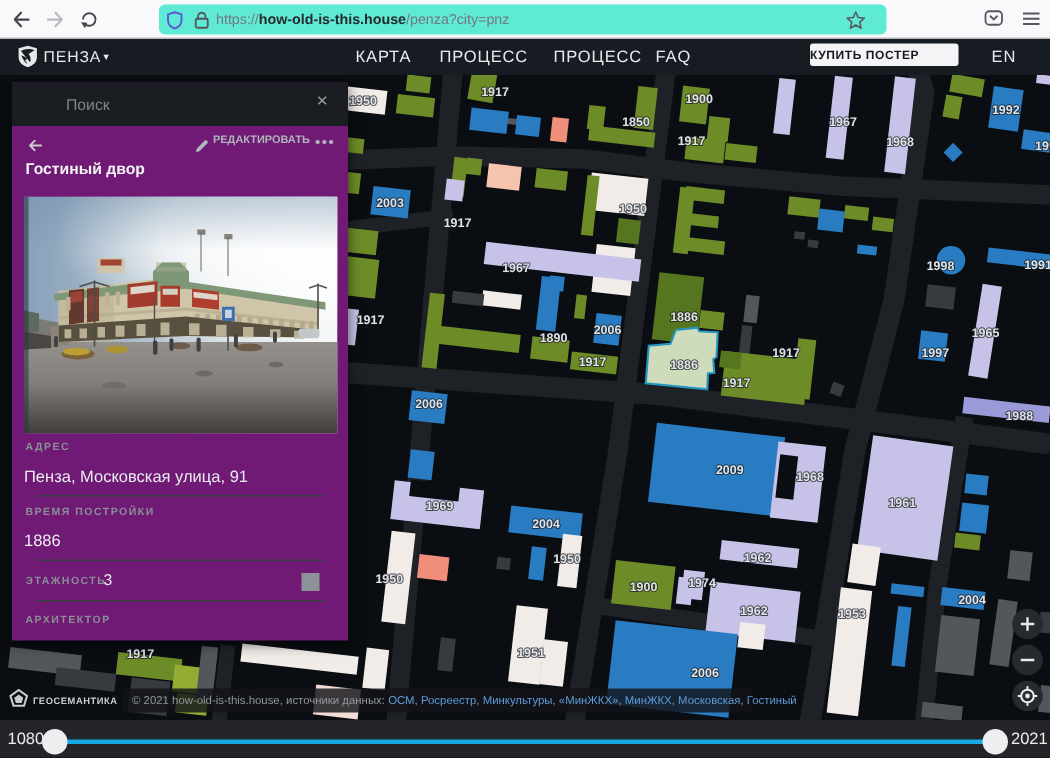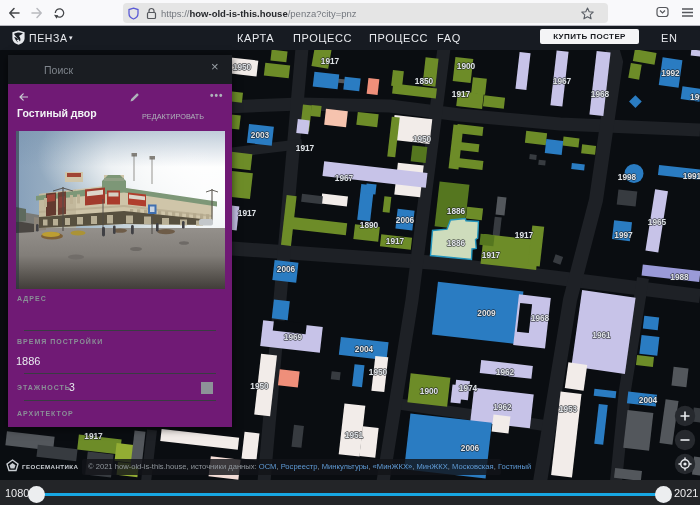--- a/index.html
+++ b/index.html
@@ -1,26 +1,26 @@
 <!DOCTYPE html>
 <html><head><meta charset="utf-8">
 <style>
 *{margin:0;padding:0;box-sizing:border-box}
 html,body{width:700px;height:505px;overflow:hidden;font-family:"Liberation Sans",sans-serif;background:#0a0d11}
 .abs{position:absolute}
 
 #chrome{position:absolute;left:0;top:0;width:700px;height:26px;background:#f9f9fb;border-bottom:1px solid #b6b6be}
-#urlbar{position:absolute;left:123px;top:3px;width:485px;height:20px;background:#e5e5e5;border-radius:4px}
+#urlbar{position:absolute;left:106px;top:3px;width:485px;height:20px;background:#5eead4;border-radius:4px}
 #urltext{position:absolute;left:38px;top:4.5px;font-size:9.5px;color:#73777e;white-space:nowrap}
 #urltext b{color:#26282c;font-weight:600}
 
 #navbar{position:absolute;left:0;top:26px;width:700px;height:24px;background:#171b22;color:#e8eaee}
 .nvi{position:absolute;top:5.5px;font-size:11px;font-weight:normal;letter-spacing:0.6px;white-space:nowrap}
 #buybtn{position:absolute;left:540px;top:3px;width:99px;height:15px;background:#f4f4f6;color:#15171c;
- border-radius:2px;font-size:8px;font-weight:bold;text-align:center;line-height:15px;letter-spacing:0.4px}
+ border-radius:2px;font-size:8px;font-weight:bold;line-height:15px;letter-spacing:0.4px}
 
 #panel{position:absolute;left:8px;top:55px;width:224px;height:372px;background:#701a75;box-shadow:0 2px 8px rgba(0,0,0,.6)}
 #searchrow{position:absolute;left:0;top:0;width:224px;height:29px;background:#1a1d22}
 .glabel{color:#8a9097;font-size:7px;font-weight:bold;letter-spacing:1px}
 .divider{position:absolute;left:16px;width:192px;height:1px;background:#393c42}
 
 #sliderbar{position:absolute;left:0;top:480px;width:700px;height:25px;background:#232528}
 
 #attr{position:absolute;left:82px;top:459px;width:419px;height:16px;background:rgba(18,20,24,0.82);
  border-radius:2px;font-size:7.6px;color:#90969c;line-height:16px;padding-left:6px;white-space:nowrap}
@@ -300,21 +300,21 @@
 <div id="searchrow">
  <div class="abs" style="left:36px;top:9px;font-size:10.5px;color:#7f858c">Поиск</div>
  <div class="abs" style="left:203px;top:4px;font-size:13px;color:#9aa0a6">×</div>
 </div>
 <svg class="abs" style="left:11px;top:38px" width="9" height="8" viewBox="0 0 9 8">
 <path d="M8.5,4 H1.2 M4.2,0.8 L1,4 L4.2,7.2" stroke="#c9ced3" stroke-width="1.2" fill="none" stroke-linecap="round" stroke-linejoin="round"></path>
 </svg>
 <svg class="abs" style="left:122px;top:38px" width="9" height="9" viewBox="0 0 9 9">
 <path d="M0.5,8.5 L1.2,6 L6.5,0.7 A0.9,0.9 0 0 1 7.8,0.7 L8.3,1.2 A0.9,0.9 0 0 1 8.3,2.5 L3,7.8 Z" fill="#aeb4ba"></path>
 </svg>
-<div class="abs" style="left:134px;top:57px;font-size:7.3px;font-weight:normal;letter-spacing:0px;color:#aeb4ba">РЕДАКТИРОВАТЬ</div>
+<div class="abs" style="left:134px;top:33px;font-size:7.3px;font-weight:bold;letter-spacing:0px;color:#aeb4ba">РЕДАКТИРОВАТЬ</div>
 <div class="abs" style="left:202px;top:35px;font-size:10px;font-weight:bold;color:#aeb4ba;letter-spacing:1px">•••</div>
 <div class="abs" style="left:9px;top:52px;font-size:10.5px;font-weight:bold;color:#f2f4f6">Гостиный двор</div>
 
 <svg width="209" height="158" viewBox="0 0 209 158" style="position:absolute;left:8px;top:76px">
 <defs>
 <linearGradient id="sky" x1="0" y1="0" x2="1" y2="0">
  <stop offset="0" stop-color="#87a0ba"></stop>
           <stop offset="0.35" stop-color="#a9bcca"></stop>
  <stop offset="0.62" stop-color="#d6dfe3"></stop>
           <stop offset="0.9" stop-color="#f2f5f6"></stop>
@@ -433,20 +433,21 @@
 <rect x="97" y="94.5" width="2.6" height="8.5" rx="1.3"></rect>
 </g>
 <rect x="183" y="88" width="14" height="6.5" rx="2" fill="#c3c7ca"></rect>
 
 <ellipse cx="120" cy="118" rx="6" ry="2" fill="#6e6a66"></ellipse>
 <ellipse cx="60" cy="126" rx="8" ry="2.4" fill="#716d69"></ellipse>
 <ellipse cx="168" cy="112" rx="5" ry="1.8" fill="#6e6a66"></ellipse>
 <rect x="0" y="0" width="3" height="158" fill="#2a3640" opacity="0.6"></rect>
 </svg>
 <div class="glabel abs" style="left:9px;top:240px">АДРЕС</div>
+<div class="abs" style="left:8px;top:257px;font-size:11px;color:#e8ecef">Пенза, Московская улица, 91</div>
 <div class="divider" style="top:275px"></div>
 <div class="glabel abs" style="left:9px;top:283px">ВРЕМЯ ПОСТРОЙКИ</div>
 <div class="abs" style="left:8px;top:300px;font-size:11px;color:#e8ecef">1886</div>
 <div class="divider" style="top:318px"></div>
 <div class="glabel abs" style="left:9px;top:329px">ЭТАЖНОСТЬ</div>
 <div class="abs" style="left:61px;top:325.5px;font-size:10.5px;color:#e8ecef">3</div>
 <div class="abs" style="left:193px;top:327px;width:12px;height:12px;background:#8d9298"></div>
 <div class="divider" style="top:345px"></div>
 <div class="glabel abs" style="left:9px;top:355px">АРХИТЕКТОР</div>
 </div>

